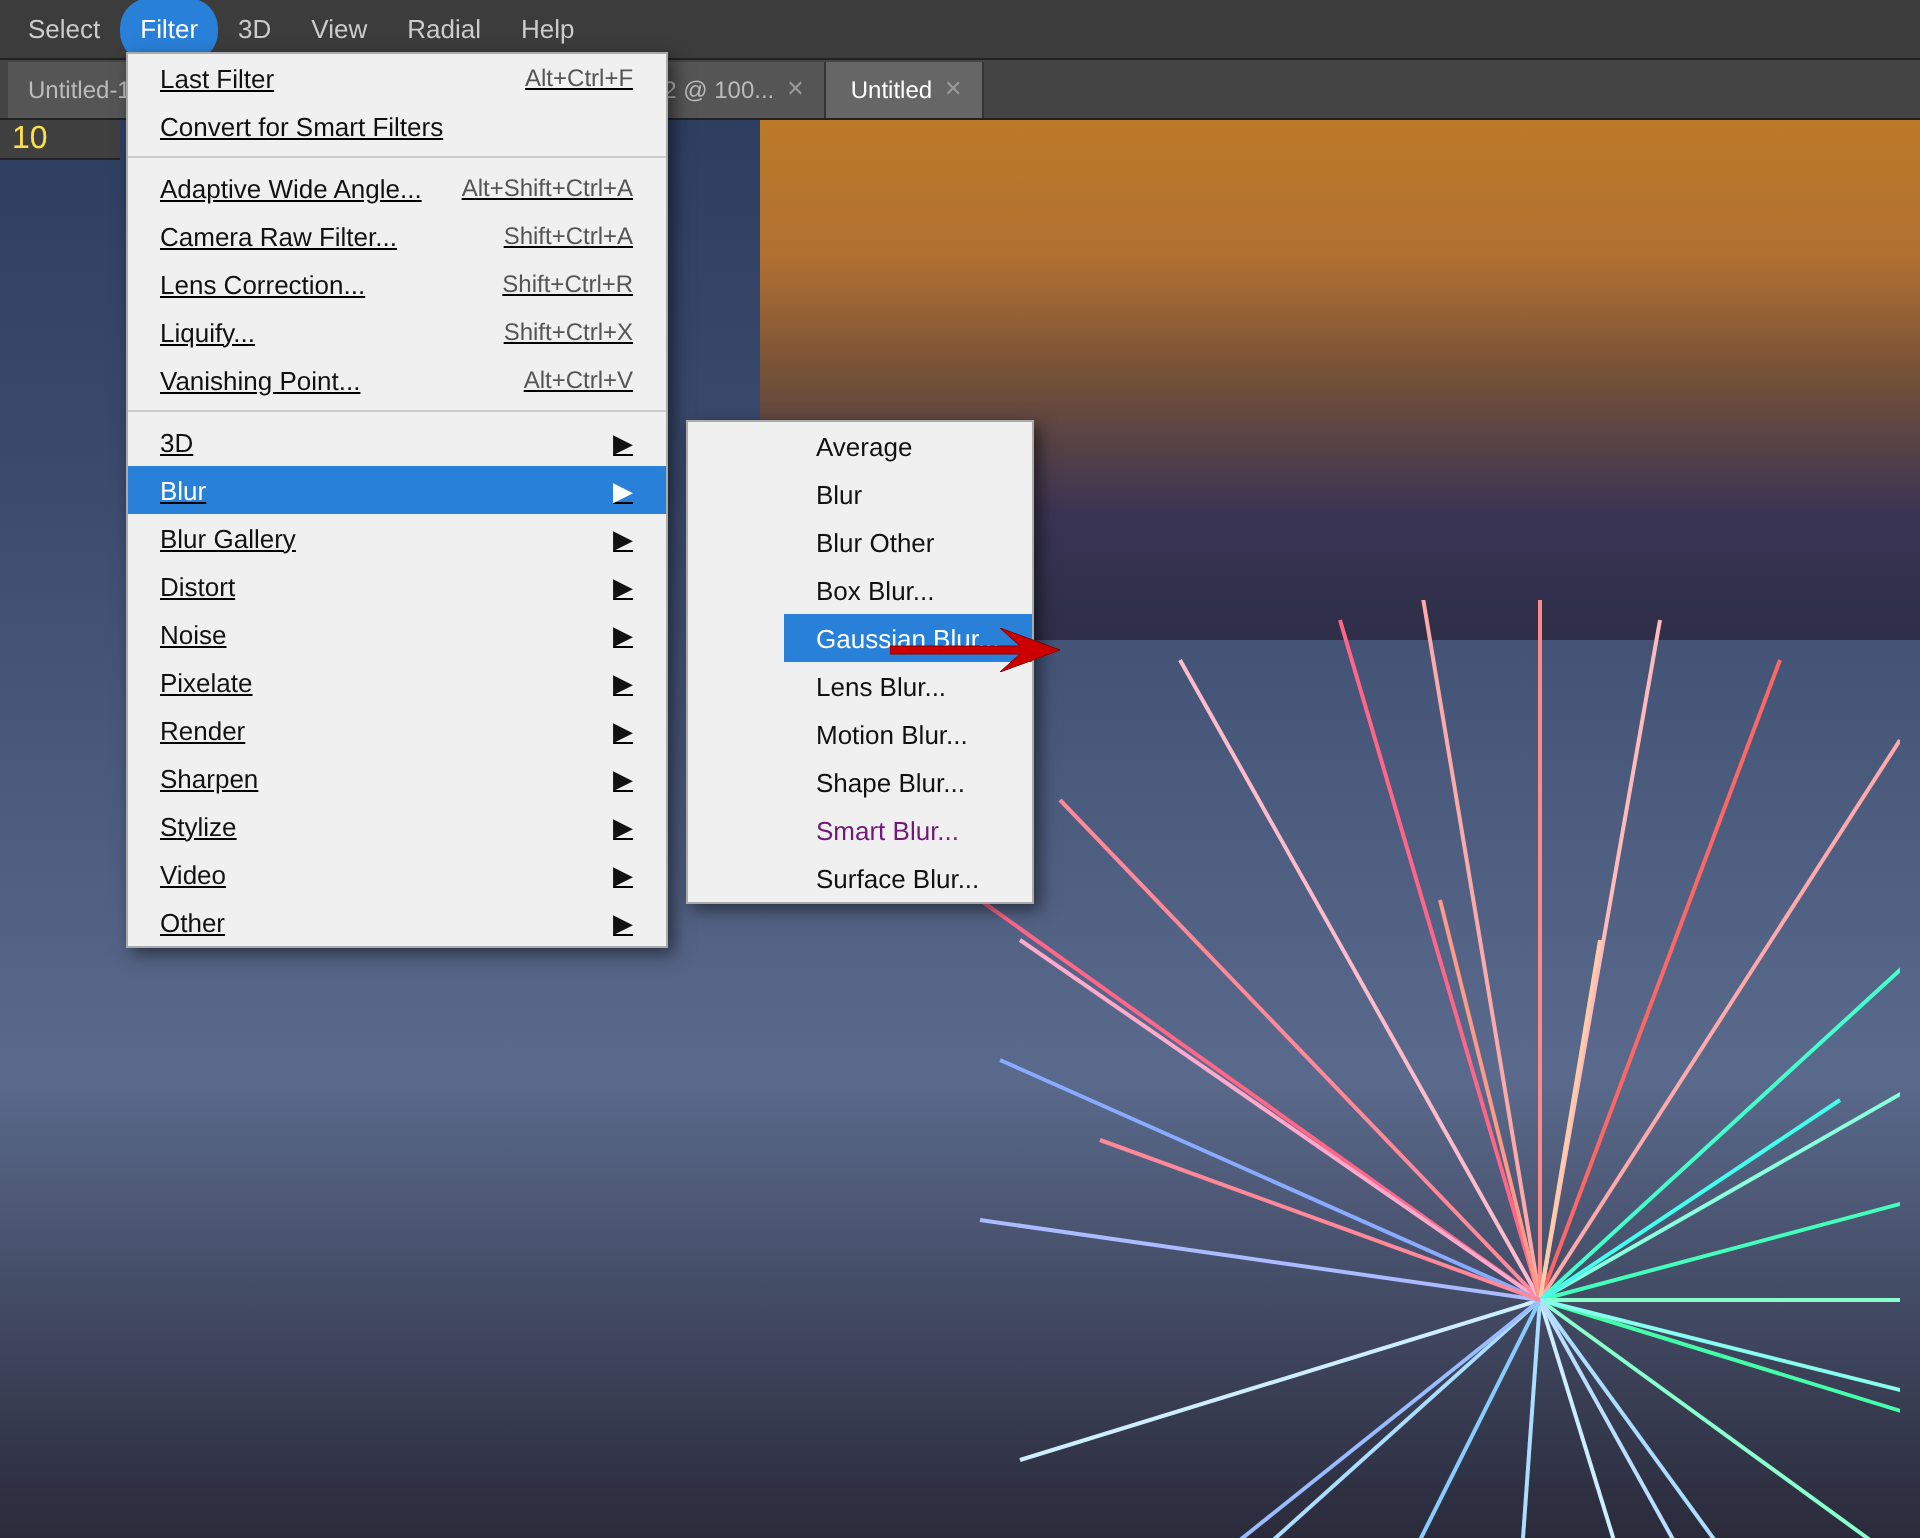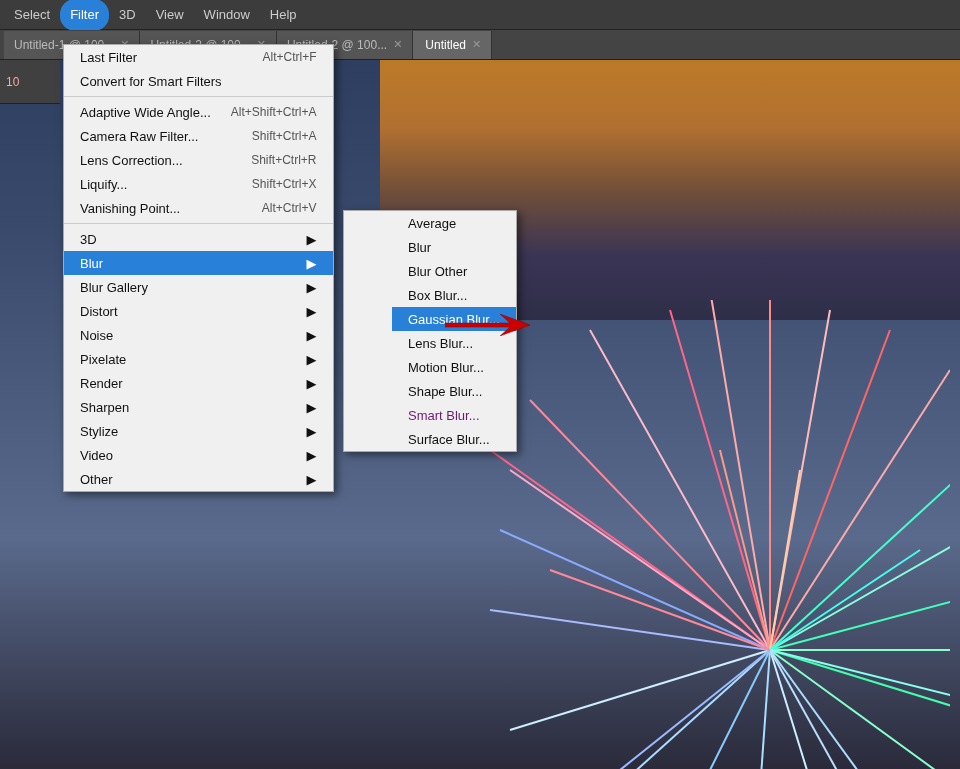--- a/index.html
+++ b/index.html
@@ -164,22 +164,23 @@
       top: 0;
       background: #f0f0f0;
       border: 1px solid #aaa;
       box-shadow: 3px 3px 8px rgba(0,0,0,0.5);
       min-width: 160px;
       padding-left: 48px;
     }
 
     
     #filter-menu {
-      top: 44px;
+      top: 26px;
       left: 63px;
+      text-decoration: underline;
     }
 
     
     #blur-submenu {
       top: 210px;
       left: 343px;
     }
 
     
     #arrow-pointer {
@@ -261,21 +262,21 @@
   <div id="layer-hint">
     <span>(Layer 1</span>
   </div>
 </div>
 
 <div id="menubar" style="position:absolute;top:0;left:0;width:960px;z-index:200;">
   <div class="menu-item">Select</div>
   <div class="menu-item active">Filter</div>
   <div class="menu-item">3D</div>
   <div class="menu-item">View</div>
-  <div class="menu-item">Window</div>
+  <div class="menu-item">Radial</div>
   <div class="menu-item">Help</div>
 </div>
 
 <div id="tabs-bar" style="position:absolute;top:30px;left:0;width:960px;z-index:200;display:flex;align-items:center;height:30px;background:#444;border-bottom:1px solid #222;padding-left:4px;">
   <div class="tab">
     <span>Untitled-1 @ 100...</span>
     <span class="tab-close">✕</span>
   </div>
   <div class="tab">
     <span>Untitled-2 @ 100...</span>
@@ -284,21 +285,21 @@
   <div class="tab">
     <span>Untitled-2 @ 100...</span>
     <span class="tab-close">✕</span>
   </div>
   <div class="tab active">
     <span>Untitled</span>
     <span class="tab-close">✕</span>
   </div>
 </div>
 
-<div id="panels-row" style="position:absolute;top:60px;left:0;width:60px;z-index:200;height:44px;display:flex;align-items:center;background:#404040;padding-left:6px;font-size:12px;color:#fca5a5;">
+<div id="panels-row" style="position:absolute;top:60px;left:0;width:60px;z-index:200;height:20px;display:flex;align-items:center;background:#404040;padding-left:6px;font-size:16px;color:#fde047;">
   <span>10</span>
 </div>
 
 <div class="dropdown" id="filter-menu">
   <div class="dropdown-item">
     <span>Last Filter</span>
     <span class="dropdown-shortcut">Alt+Ctrl+F</span>
   </div>
   <div class="dropdown-item">
     <span>Convert for Smart Filters</span>

